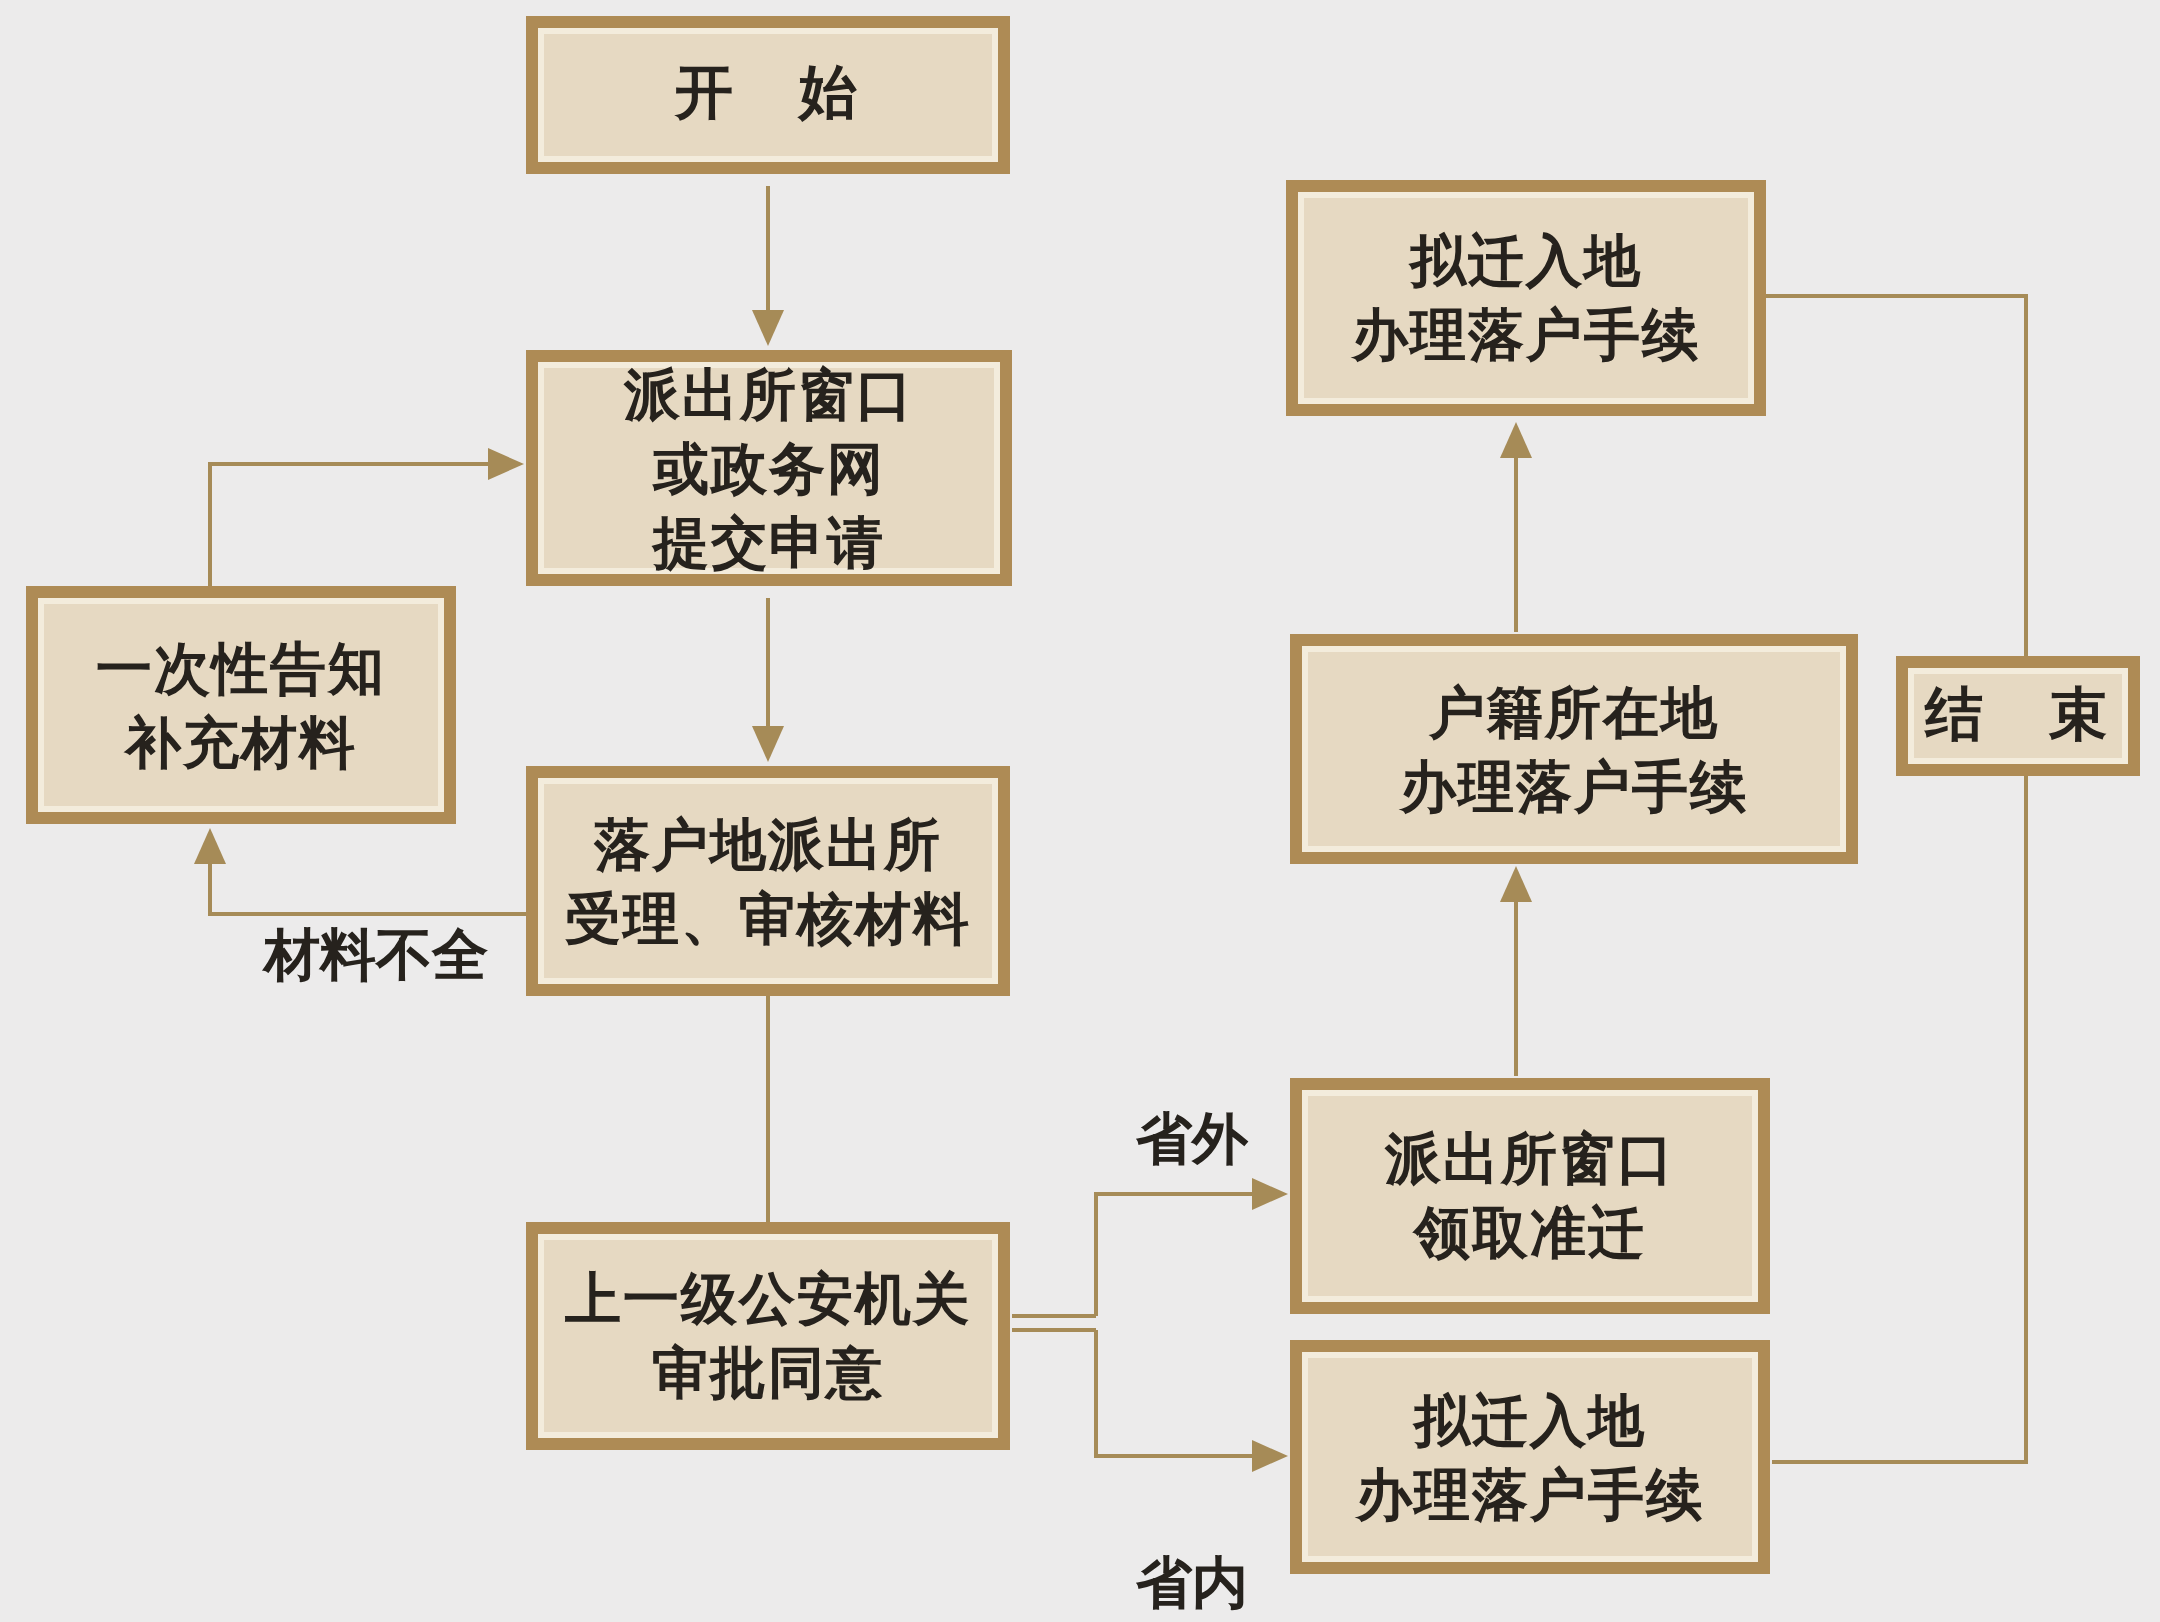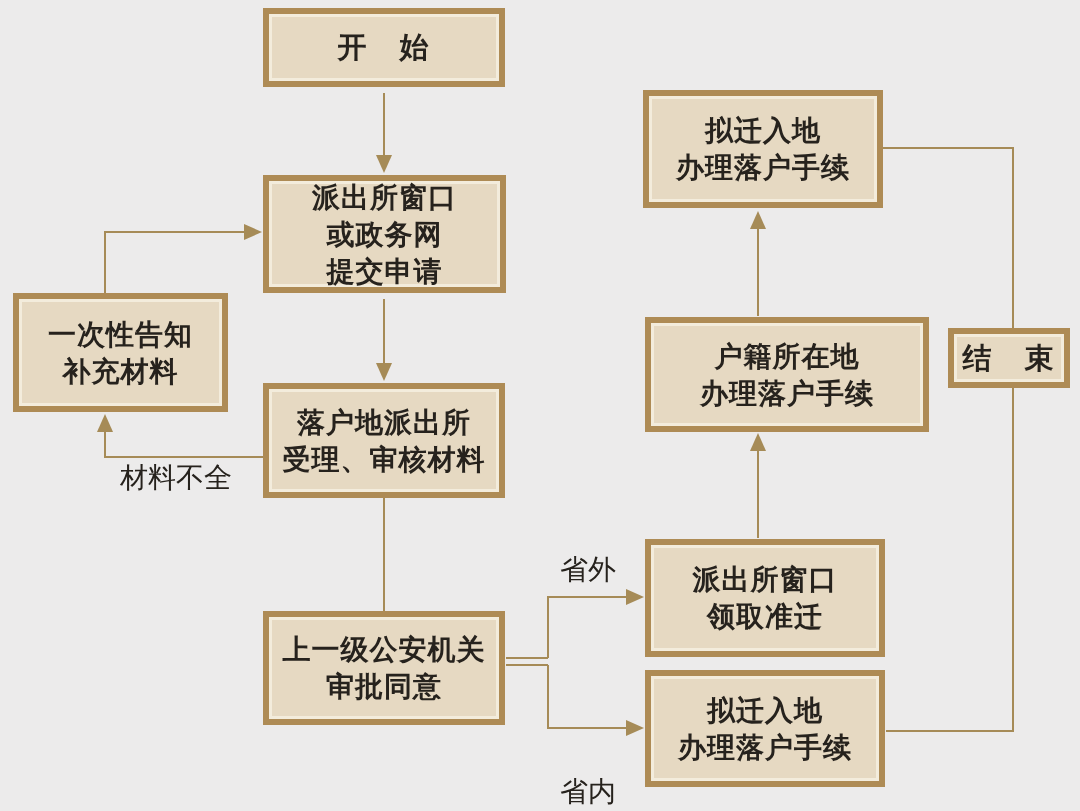--- a/index.html
+++ b/index.html
@@ -17,22 +17,22 @@
     background:var(--box-fill,#e6d9c2);
     border:6px solid var(--box-border,#ae8b55);
     box-shadow:inset 0 0 0 3px var(--box-inner,#f3ecdc);
     display:flex;flex-direction:column;align-items:center;justify-content:center;
     color:var(--text,#26221d);font-weight:700;text-align:center;
   }
   .node .nl{font-size:28px;line-height:37px;letter-spacing:1px;white-space:nowrap;}
   .node.small .nl{font-size:29px;letter-spacing:2px;}
   .edge-label{
     position:absolute;color:var(--text,#26221d);
-    font-weight:400;font-size:28px;line-height:32px;
-    text-align:center;white-space:nowrap;
+    font-weight:700;font-size:28px;line-height:32px;
+    text-align:right;white-space:nowrap;
   }
 </style>
 </head>
 <body>
 
 <div class="canvas">
 
   <svg class="connectors" xmlns="http://www.w3.org/2000/svg">
 
     <g>

